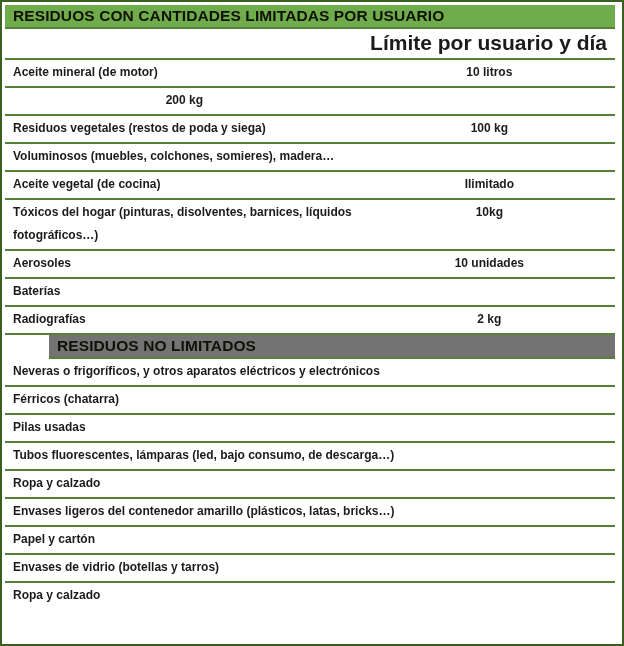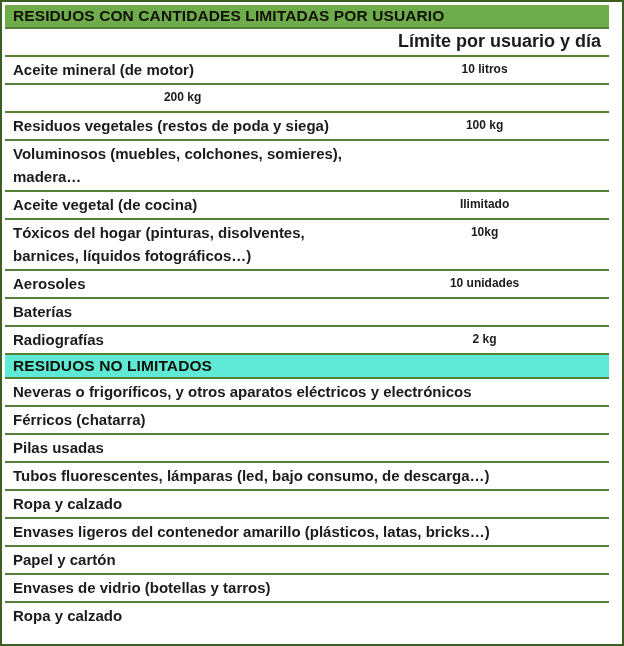--- a/index.html
+++ b/index.html
@@ -12,21 +12,21 @@
     height: 646px;
     font-family: "Liberation Sans", sans-serif;
     color: #1b1b1b;
     -webkit-font-smoothing: antialiased;
   }
   .waste-table {
     box-sizing: border-box;
     width: 624px;
     height: 646px;
     border: 2px solid #3a5f20;
-    padding: 3px 13px 2px 3px;
+    padding: 3px 7px 2px 3px;
     display: flex;
     flex-direction: column;
     background: #ffffff;
   }
   .row {
     box-sizing: border-box;
     border-bottom: 2px solid #538135;
     flex: 0 0 auto;
     display: flex;
     align-items: center;
@@ -39,45 +39,46 @@
     padding: 1px 0 2px 8px;
     font-size: 15.5px;
     font-weight: bold;
     letter-spacing: 0.1px;
     color: #111108;
   }
   .section-header.limited {
     background: #6fac4b;
   }
   .section-header.unlimited {
-    background: #5eead4;
+    background: #737373;
+    margin-left: 44px;
   }
   .subheader-row {
     min-height: 25px;
     justify-content: flex-end;
   }
   .subheader-row .col-header {
-    font-size: 18px;
+    font-size: 21px;
     font-weight: bold;
     text-align: right;
     padding: 2px 8px 3px 0;
   }
   .data-row {
     display: grid;
     grid-template-columns: 58.8% 41.2%;
     align-items: center;
     min-height: 25px;
     padding: 1px 0 2px 0;
   }
   .data-row.full {
     display: flex;
     min-height: 25px;
   }
   .item-cell {
-    font-size: 15px;
+    font-size: 12px;
     font-weight: bold;
     line-height: 23px;
     padding-left: 8px;
     padding-right: 2px;
   }
   .limit-cell {
     font-size: 12px;
     font-weight: bold;
     line-height: 23px;
     text-align: center;

